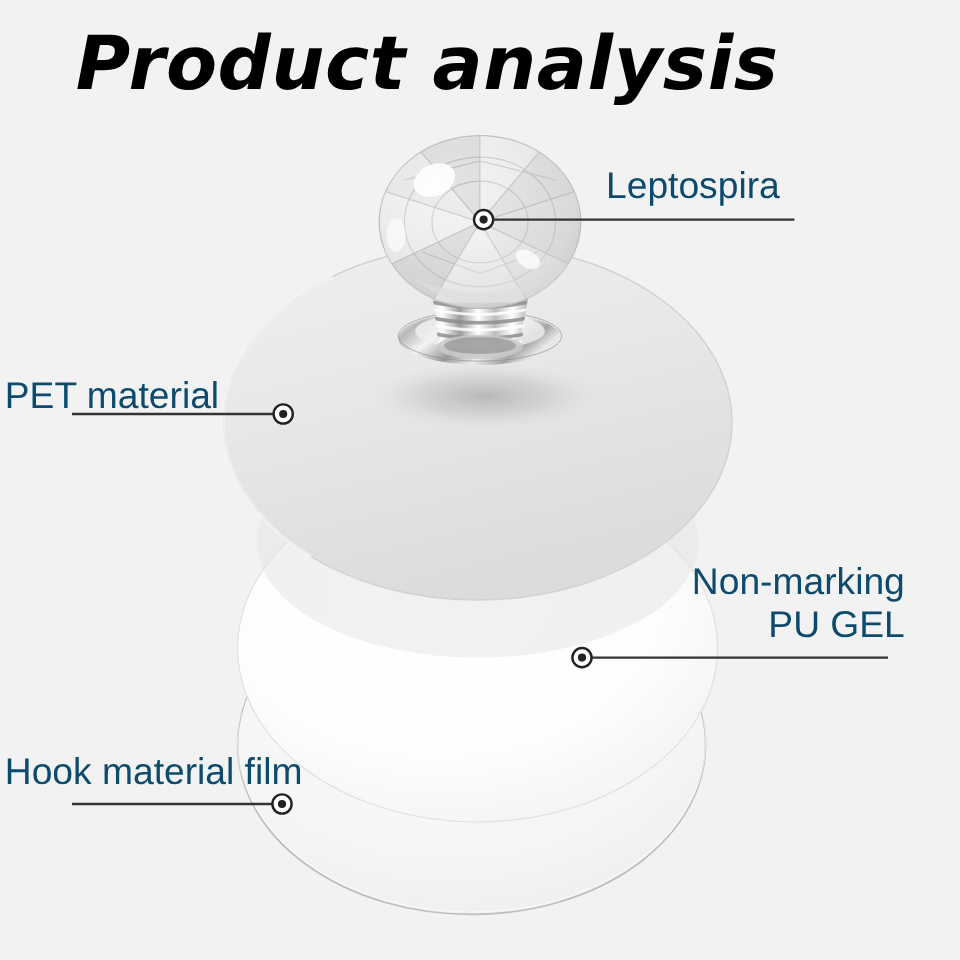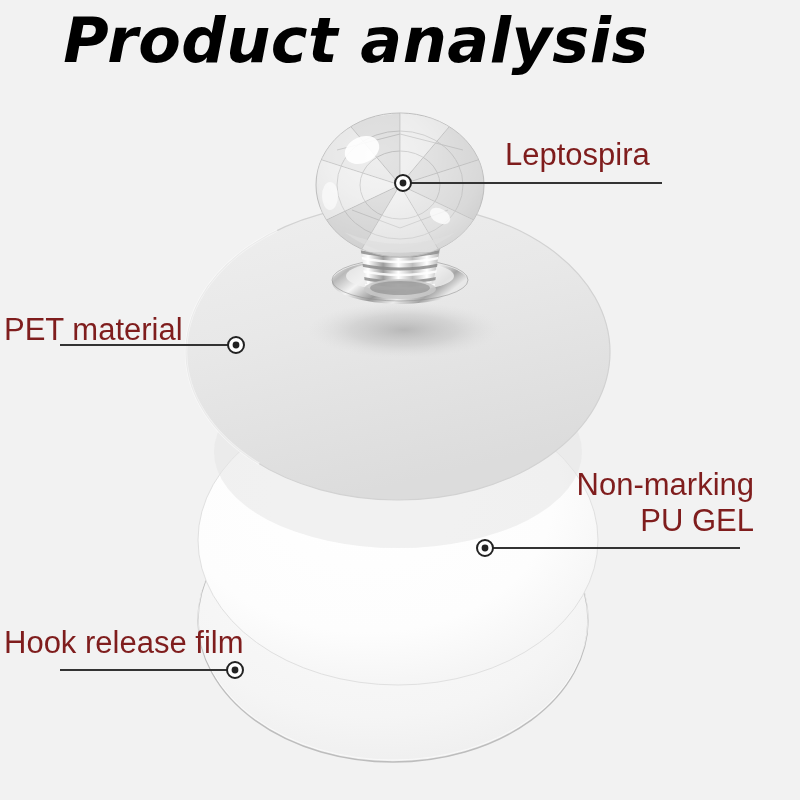--- a/index.html
+++ b/index.html
@@ -18,21 +18,21 @@
     position: relative;
     width: 800px;
     height: 800px;
     background: #f2f2f2;
   }
 
   
   #title {
     position: absolute;
     left: 0;
-    top: 4px;
+    top: 16px;
     width: 712px;
     text-align: center;
     font-family: "DejaVu Sans", sans-serif;
     font-style: italic;
     font-weight: bold;
     font-size: 62px;
     letter-spacing: 0.5px;
     color: #000000;
     white-space: nowrap;
   }
@@ -45,21 +45,21 @@
     width: 800px;
     height: 800px;
   }
 
   
   .callout-text {
     position: absolute;
     font-family: "Liberation Sans", sans-serif;
     font-size: 31px;
     line-height: 36px;
-    color: #7f1d1d;
+    color: #0c4a6e;
     white-space: pre-line;
   }
   .callout-text.right-align { text-align: right; margin-left: 24px; }
   .callout-text.left-align  { text-align: left; }
 
   #label-leptospira {
     left: 505px;
     top: 137px;
   }
   #label-pet {
@@ -252,15 +252,15 @@
     </g>
   </svg>
 
   <div class="callout-text left-align" id="label-leptospira">Leptospira</div>
 
   <div class="callout-text left-align" id="label-pet">PET material</div>
 
   <div class="callout-text right-align" id="label-pugel">Non-marking
 PU GEL</div>
 
-  <div class="callout-text left-align" id="label-hook">Hook release film</div>
+  <div class="callout-text left-align" id="label-hook">Hook material film</div>
 
 </div>
 
 </body></html>

